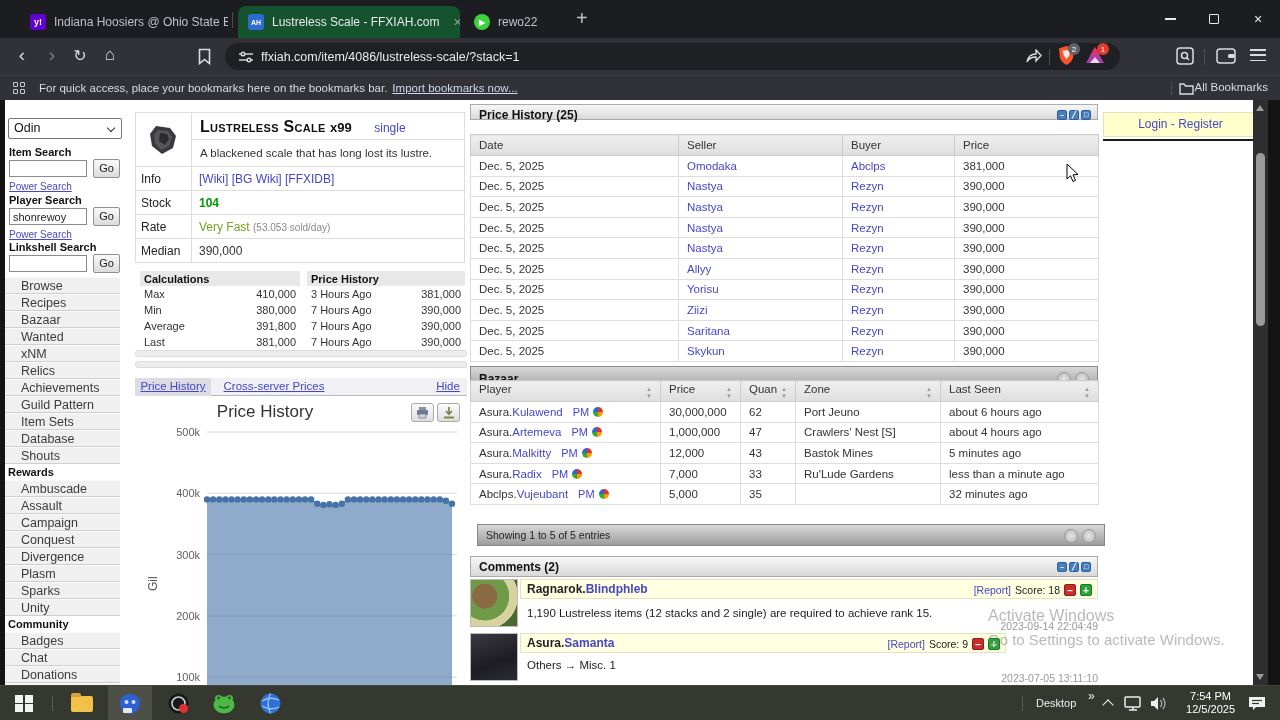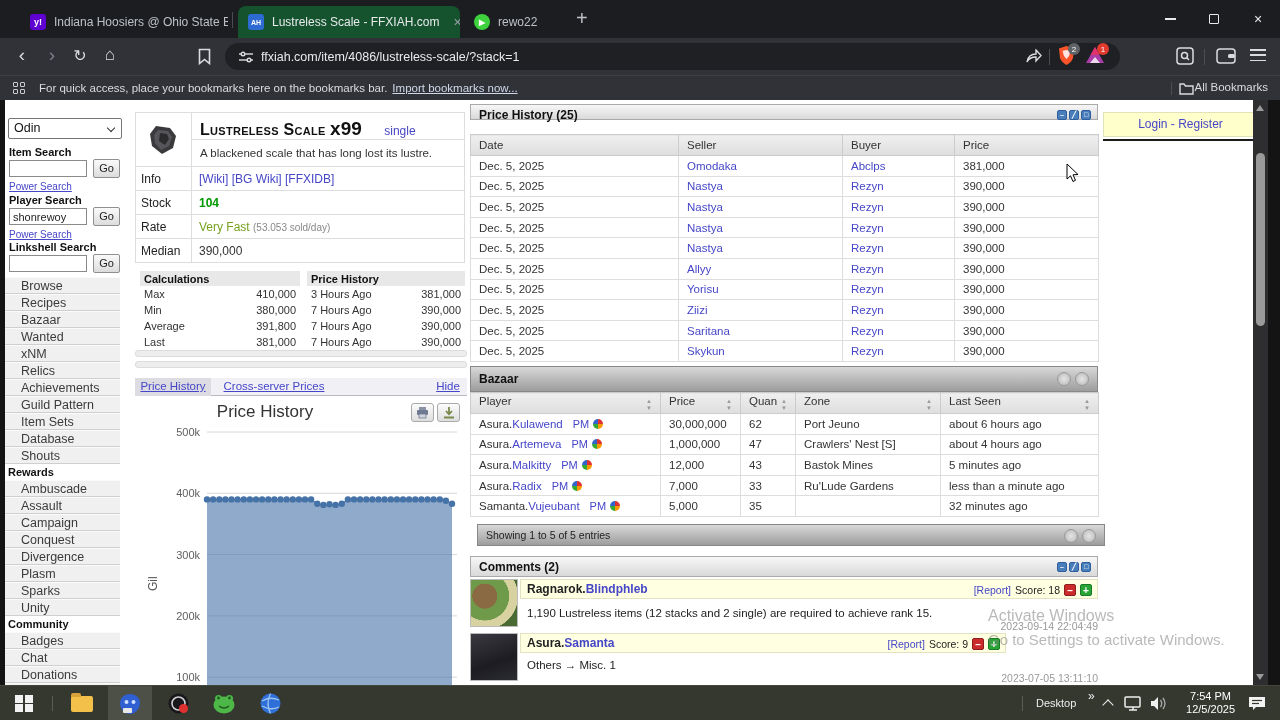--- a/index.html
+++ b/index.html
@@ -282,21 +282,21 @@
     <div class="item-panel">
       <div class="cellb" style="left:0;top:0;width:55px;height:54px;display:flex;align-items:center;justify-content:center;">
         <svg width="36" height="36" viewBox="0 0 36 36">
           <polygon points="10,4 24,6 30,14 27,26 16,32 6,24 4,12" fill="#3a3a3c"></polygon>
           <polygon points="12,8 22,9 26,15 23,24 15,28 9,21 8,13" fill="#55555a"></polygon>
           <polygon points="14,11 21,12 23,17 19,23 13,19" fill="#2b2b2e"></polygon>
         </svg>
       </div>
       <div class="cellb" style="left:55px;top:0;width:273px;height:27px;border-left:1px solid #ddd;padding:5px 0 0 8px;">
         <span class="item-title">Lustreless Scale</span>
-        <span style="font-size:19px;font-weight:bold;color:#111;">x99</span>
+        <span style="font-size:13px;font-weight:bold;color:#111;">x99</span>
         <span class="pagelink" style="font-size:12px;margin-left:18px;">single</span>
       </div>
       <div class="cellb" style="left:55px;top:27px;width:273px;height:27px;border-left:1px solid #ddd;padding:7px 0 0 8px;font-size:11.5px;color:#333;">A blackened scale that has long lost its lustre.</div>
       <div class="cellb" style="left:0;top:54px;width:328px;height:24px;">
         <span class="row-label">Info</span>
         <span class="row-val">
           <span class="pagelink">[Wiki]</span>
           <span class="pagelink">[BG Wiki]</span>
           <span class="pagelink">[FFXIDB]</span>
         </span>
@@ -528,21 +528,21 @@
           </tbody>
     </table>
 
     <div class="panel-header bz-header" style="left:465px;top:266px;width:628px;height:26px;line-height:24px;">
       <span>Bazaar</span>
       <span class="roundbtns">
         <span></span>
         <span></span>
       </span>
     </div>
-    <table class="tbl" style="left:465px;top:292px;width:628px;padding-left:32px;">
+    <table class="tbl" style="left:465px;top:280px;width:628px;padding-left:32px;">
       <colgroup>
             <col style="width:190px">
             <col style="width:80px">
             <col style="width:55px">
             <col style="width:145px">
             <col style="width:158px">
           </colgroup>
       <thead>
             <tr>
         <th><span>Player</span><span class="sortcaret">▲<br>▼</span></th>
@@ -575,21 +575,21 @@
               <td>5 minutes ago</td>
             </tr>
             <tr>
               <td><span>Asura.</span><span class="pagelink">Radix</span><span class="pm">PM</span><span class="gear"></span></td>
               <td>7,000</td>
               <td>33</td>
               <td>Ru'Lude Gardens</td>
               <td>less than a minute ago</td>
             </tr>
             <tr>
-              <td><span>Samanta.</span><span class="pagelink">Vujeubant</span><span class="pm">PM</span><span class="gear"></span></td>
+              <td><span>Abclps.</span><span class="pagelink">Vujeubant</span><span class="pm">PM</span><span class="gear"></span></td>
               <td>5,000</td>
               <td>35</td>
               <td></td>
               <td>32 minutes ago</td>
             </tr>
           </tbody>
     </table>
     <div class="bz-footer" style="left:472px;top:424px;width:628px;height:22px;">
       <span>Showing 1 to 5 of 5 entries</span>
       <span class="roundbtns" style="top:4px;">

